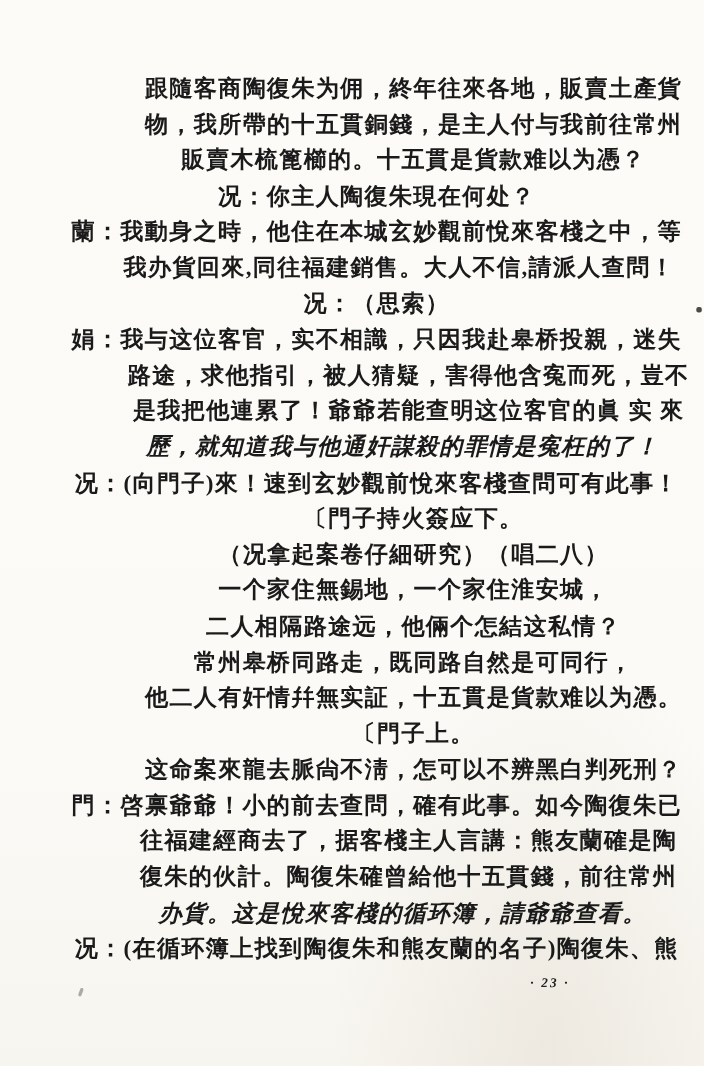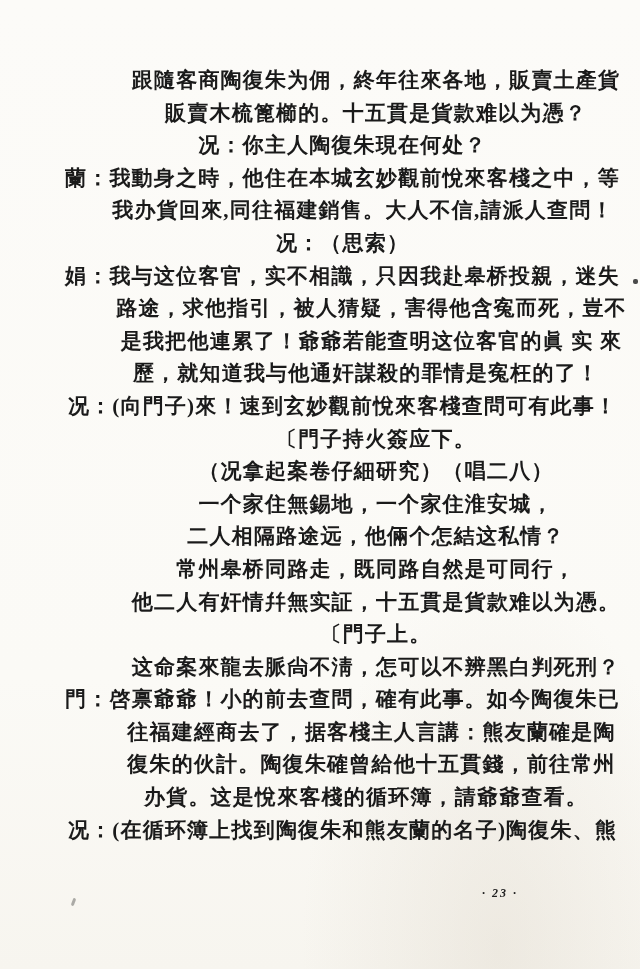--- a/index.html
+++ b/index.html
@@ -14,21 +14,21 @@
     position:relative;
   }
   .page{padding-top:64px;text-align:center;}
   .line{
     height:32.6px;line-height:32.6px;
     font-size:21px;font-weight:600;
     letter-spacing:1.2px;white-space:nowrap;
   }
   .m45{margin-left:45px;}
   .m86{margin-left:86px;}
-  .m92{margin-left:92px;}
+  .m92{margin-left:92px;font-style:italic;}
   .m103{margin-left:103px;}
   .m112{margin-left:112px;}
   .speaker{display:inline-block;min-width:42px;}
   .page-number{
     position:absolute;left:482px;top:886px;
     font-size:12px;font-style:italic;font-weight:700;
     letter-spacing:2px;color:#222;
   }
   .watermark{
     position:absolute;left:452px;top:976px;
@@ -45,20 +45,21 @@
     position:absolute;left:72px;top:898px;width:3px;height:8px;
     background:#8a8a86;transform:rotate(20deg);border-radius:2px;opacity:.7;
   }
 </style>
 </head>
 <body>
 
 <div class="page">
 
   <div class="line m112"><span class="txt">跟隨客商陶復朱为佣，終年往來各地，販賣土產貨</span></div>
+  <div class="line m112"><span class="txt">物，我所帶的十五貫銅錢，是主人付与我前往常州</span></div>
   <div class="line m112"><span class="txt">販賣木梳篦櫛的。十五貫是貨款难以为憑？</span></div>
 
   <div class="line m45"><span class="speaker">况：</span><span class="txt">你主人陶復朱現在何处？</span></div>
   <div class="line m45"><span class="speaker">蘭：</span><span class="txt">我動身之時，他住在本城玄妙觀前悅來客棧之中，等</span></div>
   <div class="line m86"><span class="txt">我办貨回來,同往福建銷售。大人不信,請派人查問！</span></div>
   <div class="line m45"><span class="speaker">况：</span><span class="txt">（思索）</span></div>
   <div class="line m45"><span class="speaker">娟：</span><span class="txt">我与这位客官，实不相識，只因我赴皋桥投親，迷失</span></div>
   <div class="line m103"><span class="txt">路途，求他指引，被人猜疑，害得他含寃而死，豈不</span></div>
   <div class="line m103"><span class="txt">是我把他連累了！爺爺若能查明这位客官的眞 实 來</span></div>
   <div class="line m92"><span class="txt">歷，就知道我与他通奸謀殺的罪情是寃枉的了！</span></div>

